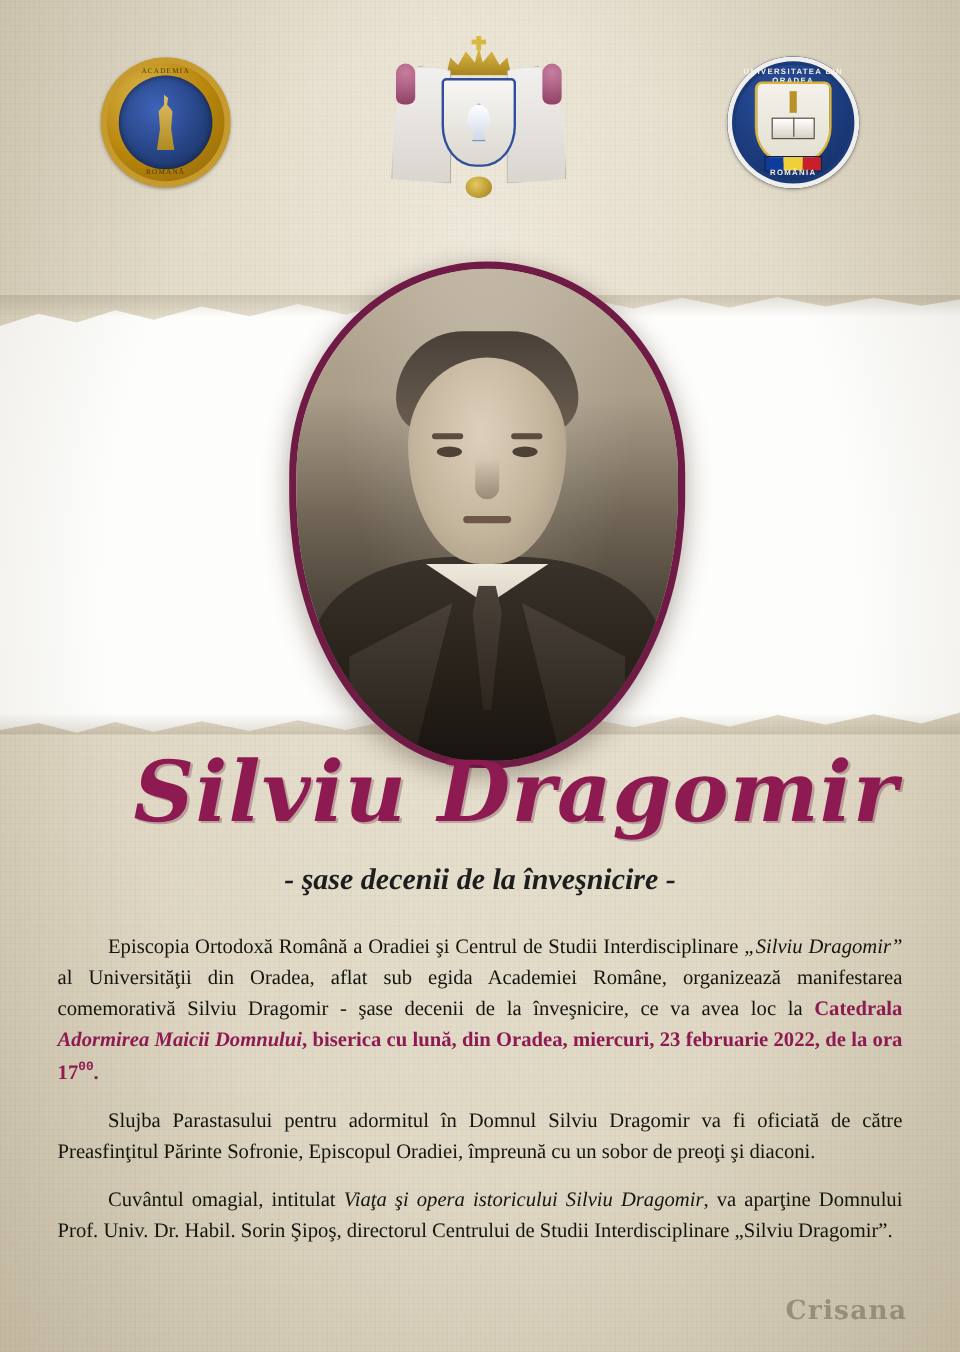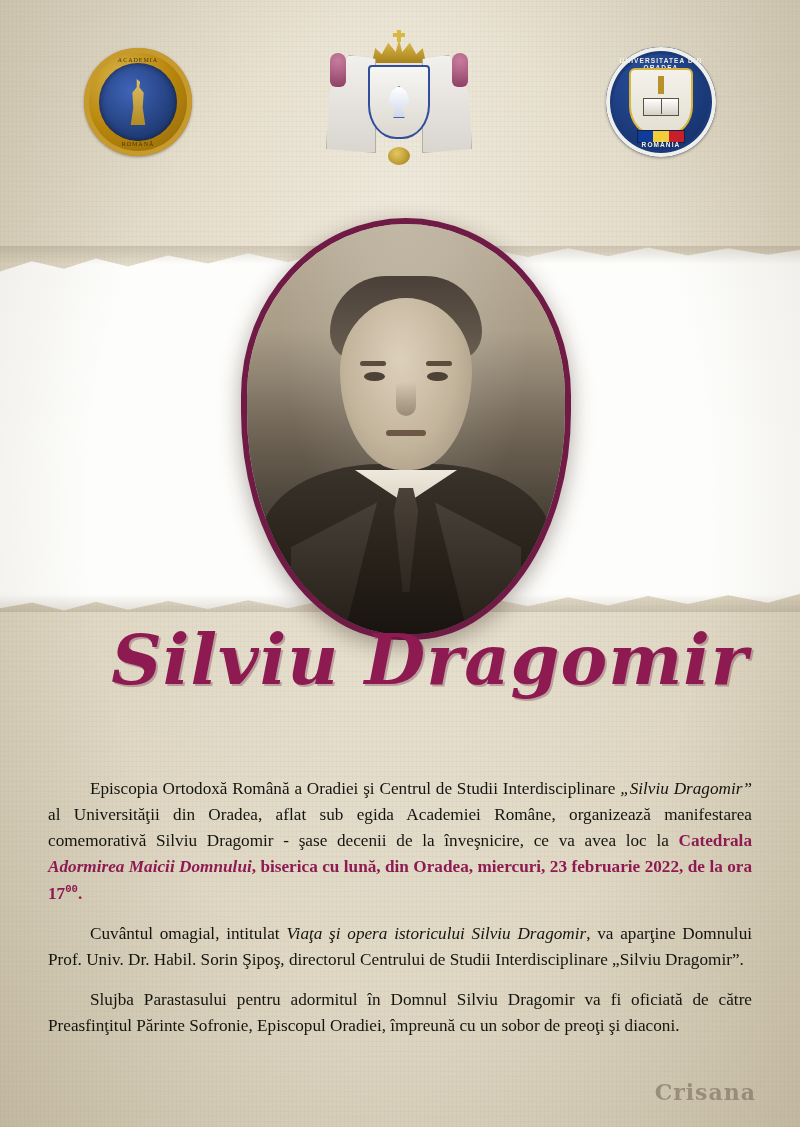--- a/index.html
+++ b/index.html
@@ -443,27 +443,28 @@
         <div class="p-brow-r"></div>
         <div class="p-eye-l"></div>
         <div class="p-eye-r"></div>
         <div class="p-nose"></div>
         <div class="p-mouth"></div>
       </div>
     </div>
   </div>
 
   <div class="title">Silviu Dragomir</div>
+  <div class="subtitle">- şase decenii de la înveşnicire -</div>
 
   <div class="body-text">
     <p>
       <span>Episcopia Ortodoxă Română a Oradiei şi Centrul de Studii Interdisciplinare </span><span class="em">„Silviu Dragomir”</span><span> al Universităţii din Oradea, aflat sub egida Academiei Române, organizează manifestarea comemorativă Silviu Dragomir - şase decenii de la înveşnicire, ce va avea loc la </span><span class="hl">Catedrala </span><span class="hl-i">Adormirea Maicii Domnului</span><span class="hl">, biserica cu lună, din Oradea, miercuri, 23 februarie 2022, de la ora 17</span><sup class="hl">00</sup><span class="hl">.</span>
     </p>
+    <p>Slujba Parastasului pentru adormitul în Domnul Silviu Dragomir va fi oficiată de către Preasfinţitul Părinte Sofronie, Episcopul Oradiei, împreună cu un sobor de preoţi şi diaconi.</p>
     <p>
       <span>Cuvântul omagial, intitulat </span><span class="em">Viaţa şi opera istoricului Silviu Dragomir</span><span>, va aparţine Domnului Prof. Univ. Dr. Habil. Sorin Şipoş, directorul Centrului de Studii Interdisciplinare „Silviu Dragomir”.</span>
     </p>
-    <p>Slujba Parastasului pentru adormitul în Domnul Silviu Dragomir va fi oficiată de către Preasfinţitul Părinte Sofronie, Episcopul Oradiei, împreună cu un sobor de preoţi şi diaconi.</p>
   </div>
 
   <div class="footer-logo">Crisana</div>
 
   <div class="vignette"></div>
 </div>
 
 </body></html>

